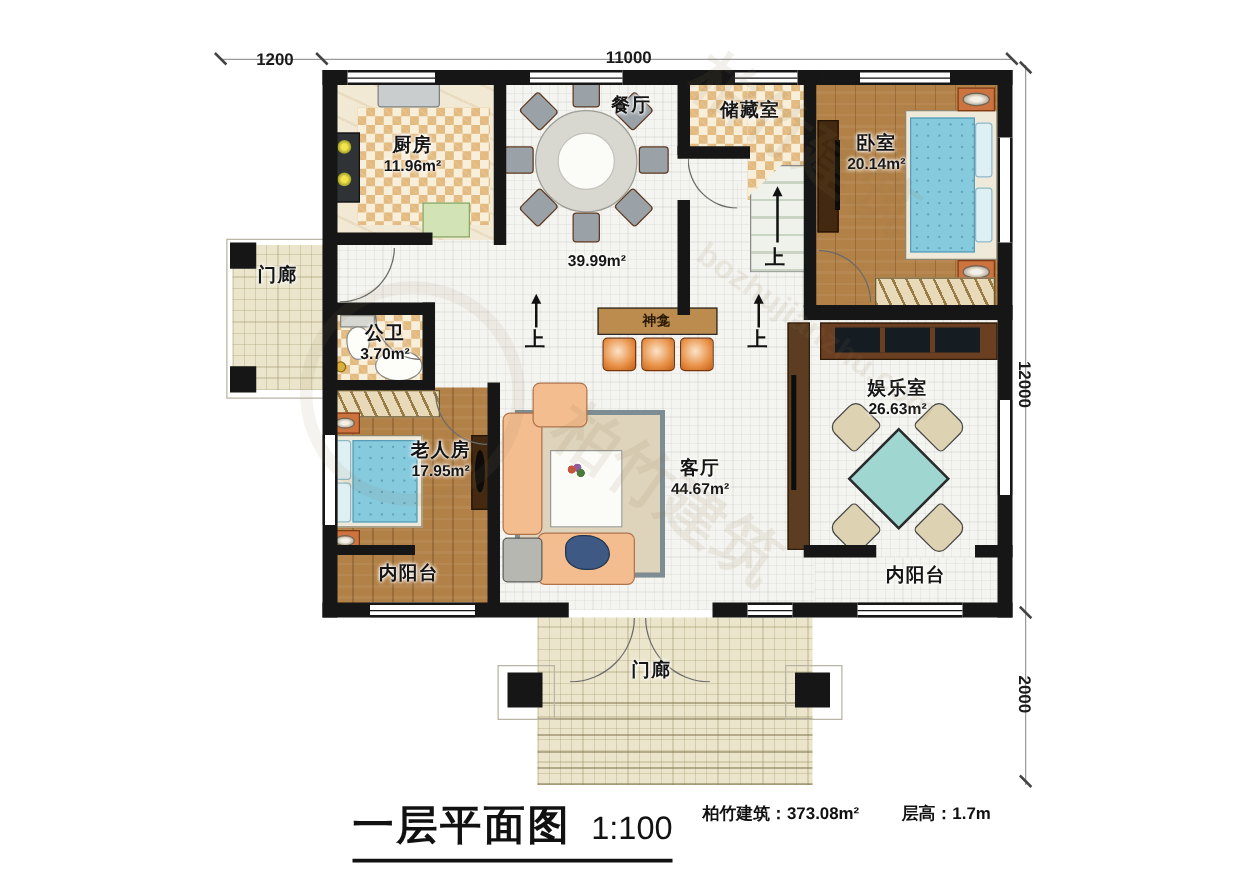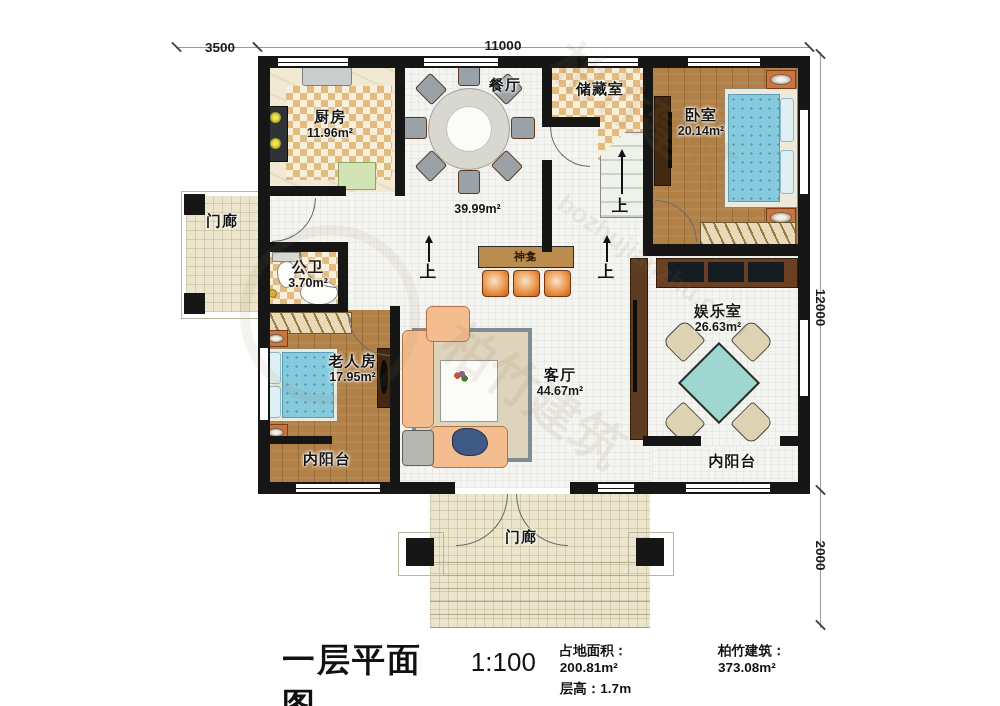--- a/index.html
+++ b/index.html
@@ -246,37 +246,36 @@
 <div class="abs up" style="left:612px;top:196px;"><span>上</span></div>
 <div class="abs uparrow" style="left:428px;top:238px;height:24px;"></div>
 <div class="abs up" style="left:420px;top:262px;"><span>上</span></div>
 <div class="abs uparrow" style="left:606px;top:238px;height:24px;"></div>
 <div class="abs up" style="left:598px;top:262px;"><span>上</span></div>
 
 <div class="abs dimline" style="left:176px;top:47px;width:634px;height:1px;"></div>
 <div class="abs tick" style="left:170px;top:46px;"></div>
 <div class="abs tick" style="left:251px;top:46px;"></div>
 <div class="abs tick" style="left:803px;top:46px;"></div>
-<div class="abs dim" style="left:192px;top:40px;width:56px;text-align:center;"><span>3500</span></div>
+<div class="abs dim" style="left:192px;top:40px;width:56px;text-align:center;"><span>1200</span></div>
 <div class="abs dim" style="left:468px;top:38px;width:70px;text-align:center;"><span>11000</span></div>
 <div class="abs dimline" style="left:820px;top:52px;width:1px;height:576px;"></div>
 <div class="abs tick" style="left:814px;top:53px;"></div>
 <div class="abs tick" style="left:814px;top:489px;"></div>
 <div class="abs tick" style="left:814px;top:624px;"></div>
 <div class="abs dim" style="left:790px;top:300px;width:60px;text-align:center;transform:rotate(90deg);"><span>12000</span></div>
 <div class="abs dim" style="left:785px;top:548px;width:70px;text-align:center;transform:rotate(90deg);"><span>2000</span></div>
 
 <div class="abs watermark" style="left:240px;top:225px;width:160px;height:160px;border:10px solid #8d784e;border-radius:50%;opacity:.09;"></div>
 <div class="abs watermark" style="left:540px;top:80px;font-size:52px;transform:rotate(35deg);"><span>柏竹建筑</span></div>
 <div class="abs watermark" style="left:430px;top:360px;font-size:52px;transform:rotate(35deg);"><span>柏竹建筑</span></div>
 <div class="abs watermark" style="left:540px;top:250px;font-size:26px;transform:rotate(35deg);"><span>bozhujianzhu.com</span></div>
 
 <div class="abs" style="left:282px;top:638px;width:560px;display:flex;align-items:flex-start;">
   <div style="display:flex;align-items:baseline;border-bottom:3.5px solid #111;padding-bottom:4px;">
     <span style="font-size:33px;font-weight:bold;color:#111;letter-spacing:2px;">一层平面图</span>
     <span style="font-size:26px;color:#111;margin-left:16px;">1:100</span>
   </div>
   <div style="margin-left:24px;display:grid;grid-template-columns:auto auto;column-gap:34px;row-gap:5px;font-size:13.5px;font-weight:bold;color:#111;padding-top:4px;">
-    <div><span>占地面积：</span><span>200.81m²</span></div>
     <div><span>柏竹建筑：</span><span>373.08m²</span></div>
     <div><span>层高：</span><span>1.7m</span></div>
   </div>
 </div>
 
 </body></html>

